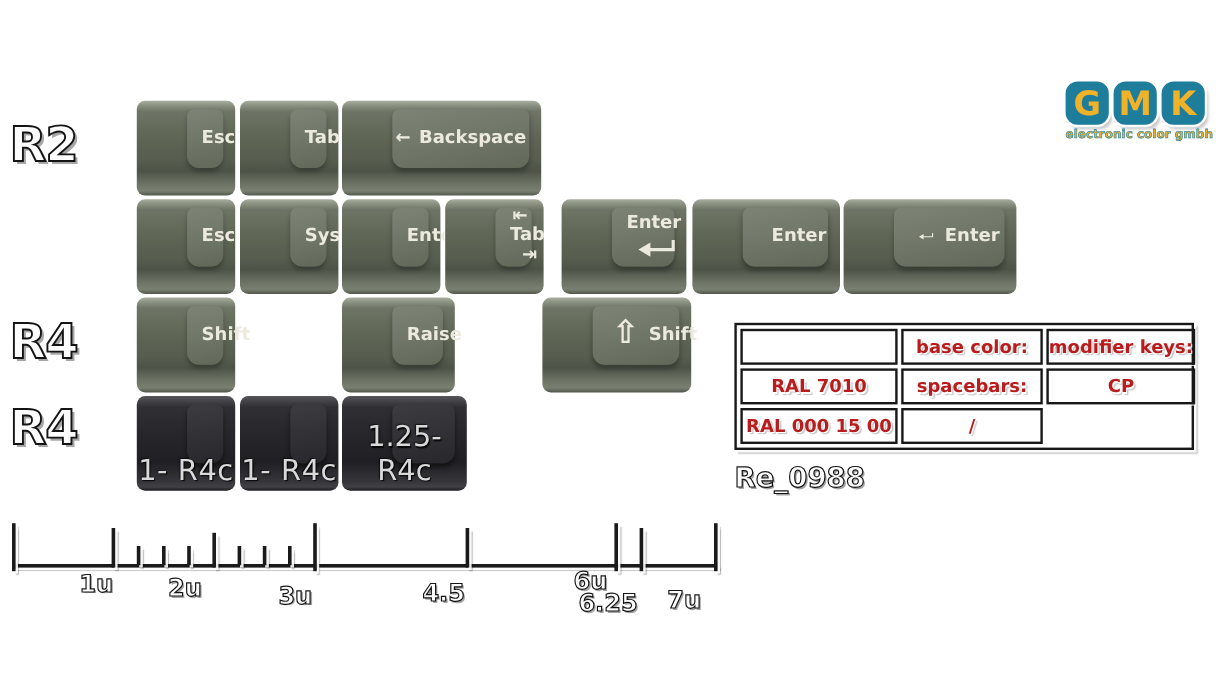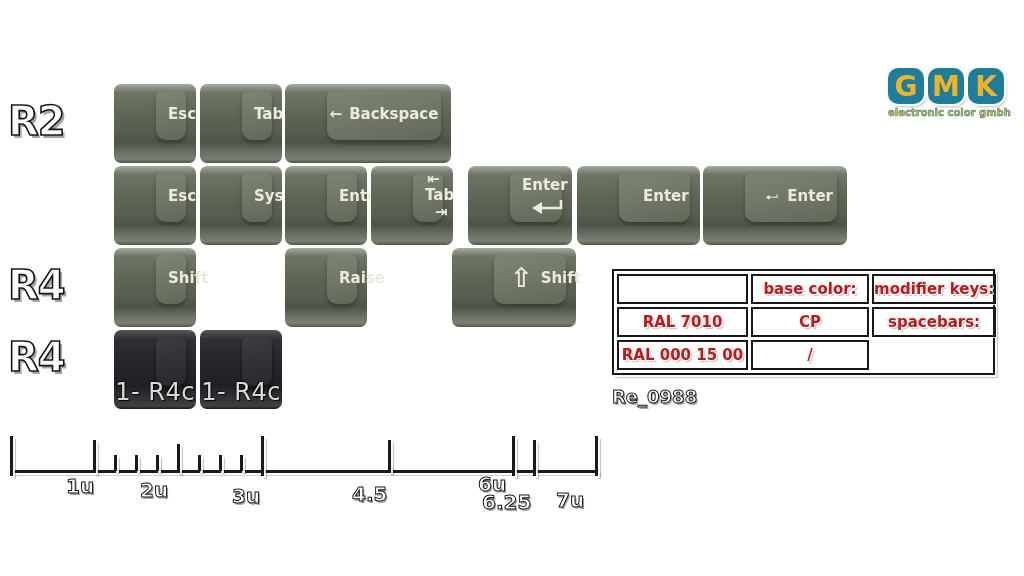--- a/index.html
+++ b/index.html
@@ -81,21 +81,21 @@
     position:absolute;left:612px;top:269px;width:383px;
     border:2px solid #181818;background:#fff;padding:3px;box-sizing:border-box;
     box-shadow:2px 2px 0 rgba(255,255,255,0.9), 3px 3px 1px rgba(0,0,0,0.2);
   }
   .ct-grid{display:grid;grid-template-columns:131px 118px 1fr;gap:3px;}
   .ct-cell{
     border:2px solid #181818;height:26px;display:flex;align-items:center;
     justify-content:center;font-size:15px;white-space:nowrap;overflow:visible;
     box-shadow:1px 1px 0 rgba(255,255,255,0.8);
   }
-  .footer-re{position:absolute;left:612px;top:386px;font-size:18px;}
+  .footer-re{position:absolute;left:612px;top:386px;font-size:23px;}
   .footer-ver{position:absolute;left:852px;top:386px;width:146px;text-align:right;font-size:23px;}
   
   .ruler{position:absolute;left:10px;top:436px;width:592px;height:80px;}
   .rline{
     position:absolute;left:0;top:34px;width:588px;height:3px;background:#1a1a1a;
     box-shadow:2px 2px 0 rgba(255,255,255,0.9), 3px 3px 1px rgba(0,0,0,0.2);
   }
   .tick{
     position:absolute;width:3px;background:#1a1a1a;
     box-shadow:2px 2px 0 rgba(255,255,255,0.9), 3px 3px 1px rgba(0,0,0,0.25);
@@ -180,60 +180,64 @@
       </svg>
       <span>Enter</span>
     </div>
   </div>
 
   <div class="key" style="left:114px;top:248px;width:82px">
     <div class="kface">
       <span>Shift</span>
     </div>
   </div>
-  <div class="key" style="left:285px;top:248px;width:82px">
+  <div class="key" style="left:285px;top:248px;width:94px">
     <div class="kface">
       <span>Raise</span>
     </div>
   </div>
   <div class="key" style="left:452px;top:248px;width:124px">
     <div class="kface" style="padding-left:16px">
       <span class="glyph" style="font-size:27px;margin-right:8px;line-height:1">⇧</span>
       <span>Shift</span>
     </div>
   </div>
 
   <div class="key dark" style="left:114px;top:330px;width:82px">
     <div class="kface"></div>
     <span class="annot">1- R4c</span>
   </div>
   <div class="key dark" style="left:200px;top:330px;width:82px">
     <div class="kface"></div>
     <span class="annot">1- R4c</span>
+  </div>
+  <div class="key dark" style="left:285px;top:330px;width:104px">
+    <div class="kface"></div>
+    <span class="annot big">1.25-R4c</span>
   </div>
 
   <div class="logo">
     <div class="logo-tiles">
       <div class="tile">G</div>
       <div class="tile">M</div>
       <div class="tile">K</div>
     </div>
     <div class="logo-sub">electronic color gmbh</div>
   </div>
 
   <div class="color-table">
     <div class="ct-grid">
       <div class="ct-cell emb"></div>
       <div class="ct-cell emb">base color:</div>
 
       <div class="ct-cell emb">modifier keys:</div>
       <div class="ct-cell emb">RAL 7010</div>
+      <div class="ct-cell emb">spacebars:</div>
+
       <div class="ct-cell emb">CP</div>
-
-      <div class="ct-cell emb">spacebars:</div>
       <div class="ct-cell emb">RAL 000 15 00</div>
       <div class="ct-cell emb">/</div>
     </div>
   </div>
 
   <div class="footer-re hollow-sm">Re_0988</div>
 
   <div class="ruler">
     <div class="rline"></div>
 

